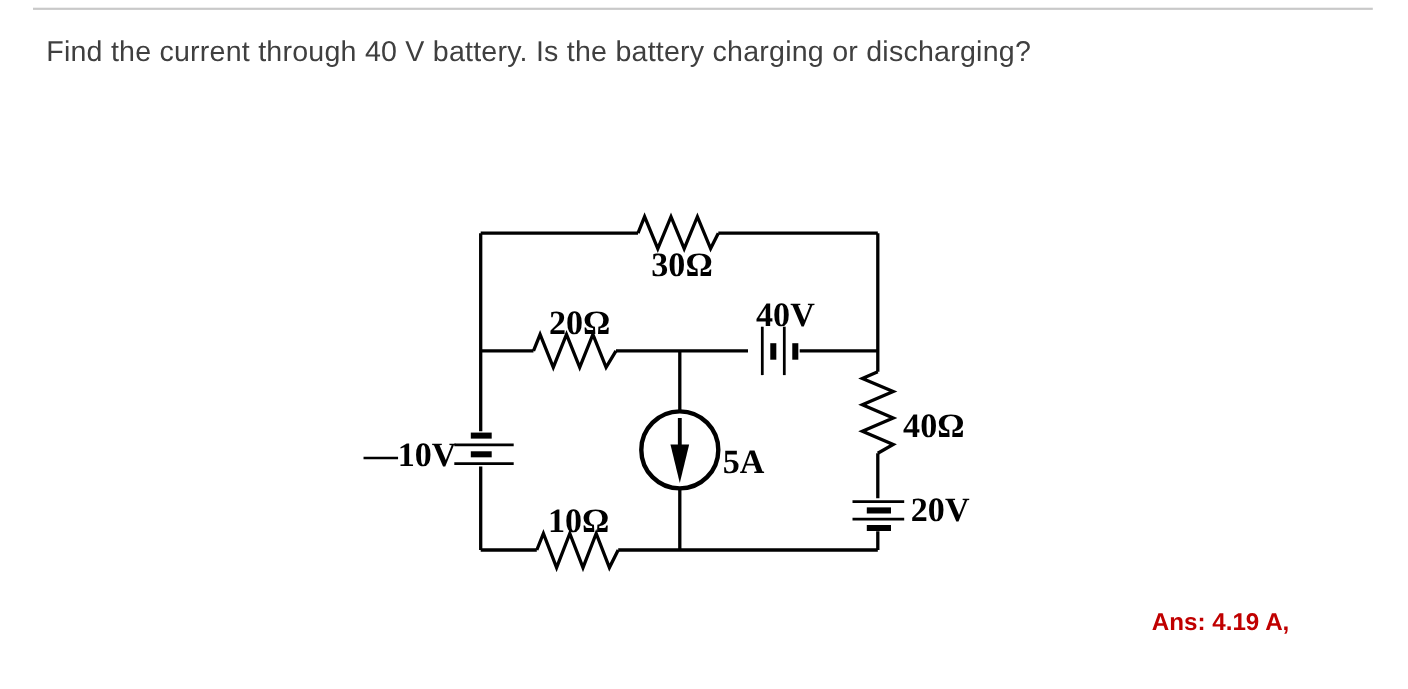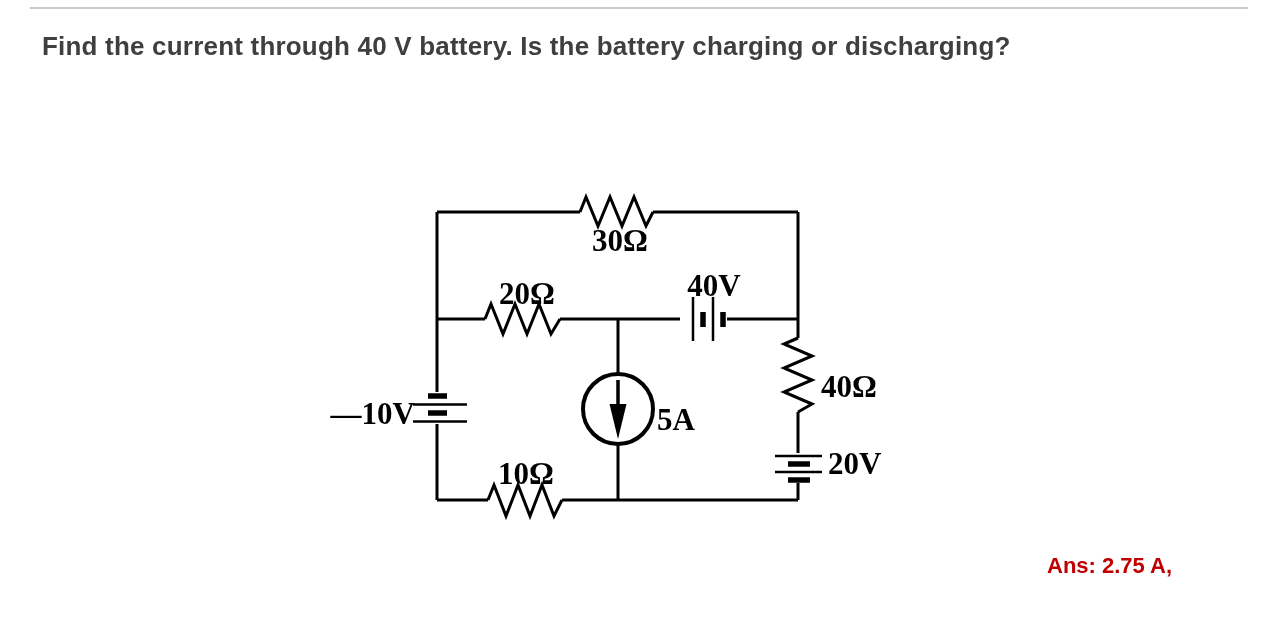--- a/index.html
+++ b/index.html
@@ -15,21 +15,21 @@
     position: absolute;
     left: 30px; top: 7px;
     width: 1218px; height: 2px;
     background: #c9c9c9;
   }
   .title {
     position: absolute;
     left: 42px; top: 31px;
     margin: 0;
     font-size: 26px;
-    font-weight: 700;
+    font-weight: 400;
     color: #3f3f3f;
     letter-spacing: 0.2px;
     white-space: nowrap;
   }
   .circuit-svg {
     position: absolute;
     left: 0; top: 0;
     width: 1280px; height: 626px;
   }
   .wire {
@@ -129,16 +129,16 @@
     <g>
       <circle class="src-circle" cx="618" cy="409" r="35"></circle>
       <line class="src-arrow-shaft" x1="618" y1="380" x2="618" y2="406"></line>
       <polygon class="src-arrow-head" points="618,439 609.5,404 626.5,404"></polygon>
       <text class="lbl" x="657" y="430">5A</text>
     </g>
 
   </svg>
 
   <div class="answer">
-    <div>Ans: 2.75 A,</div>
+    <div>Ans: 4.19 A,</div>
   </div>
 
 </div>
 
 </body></html>

